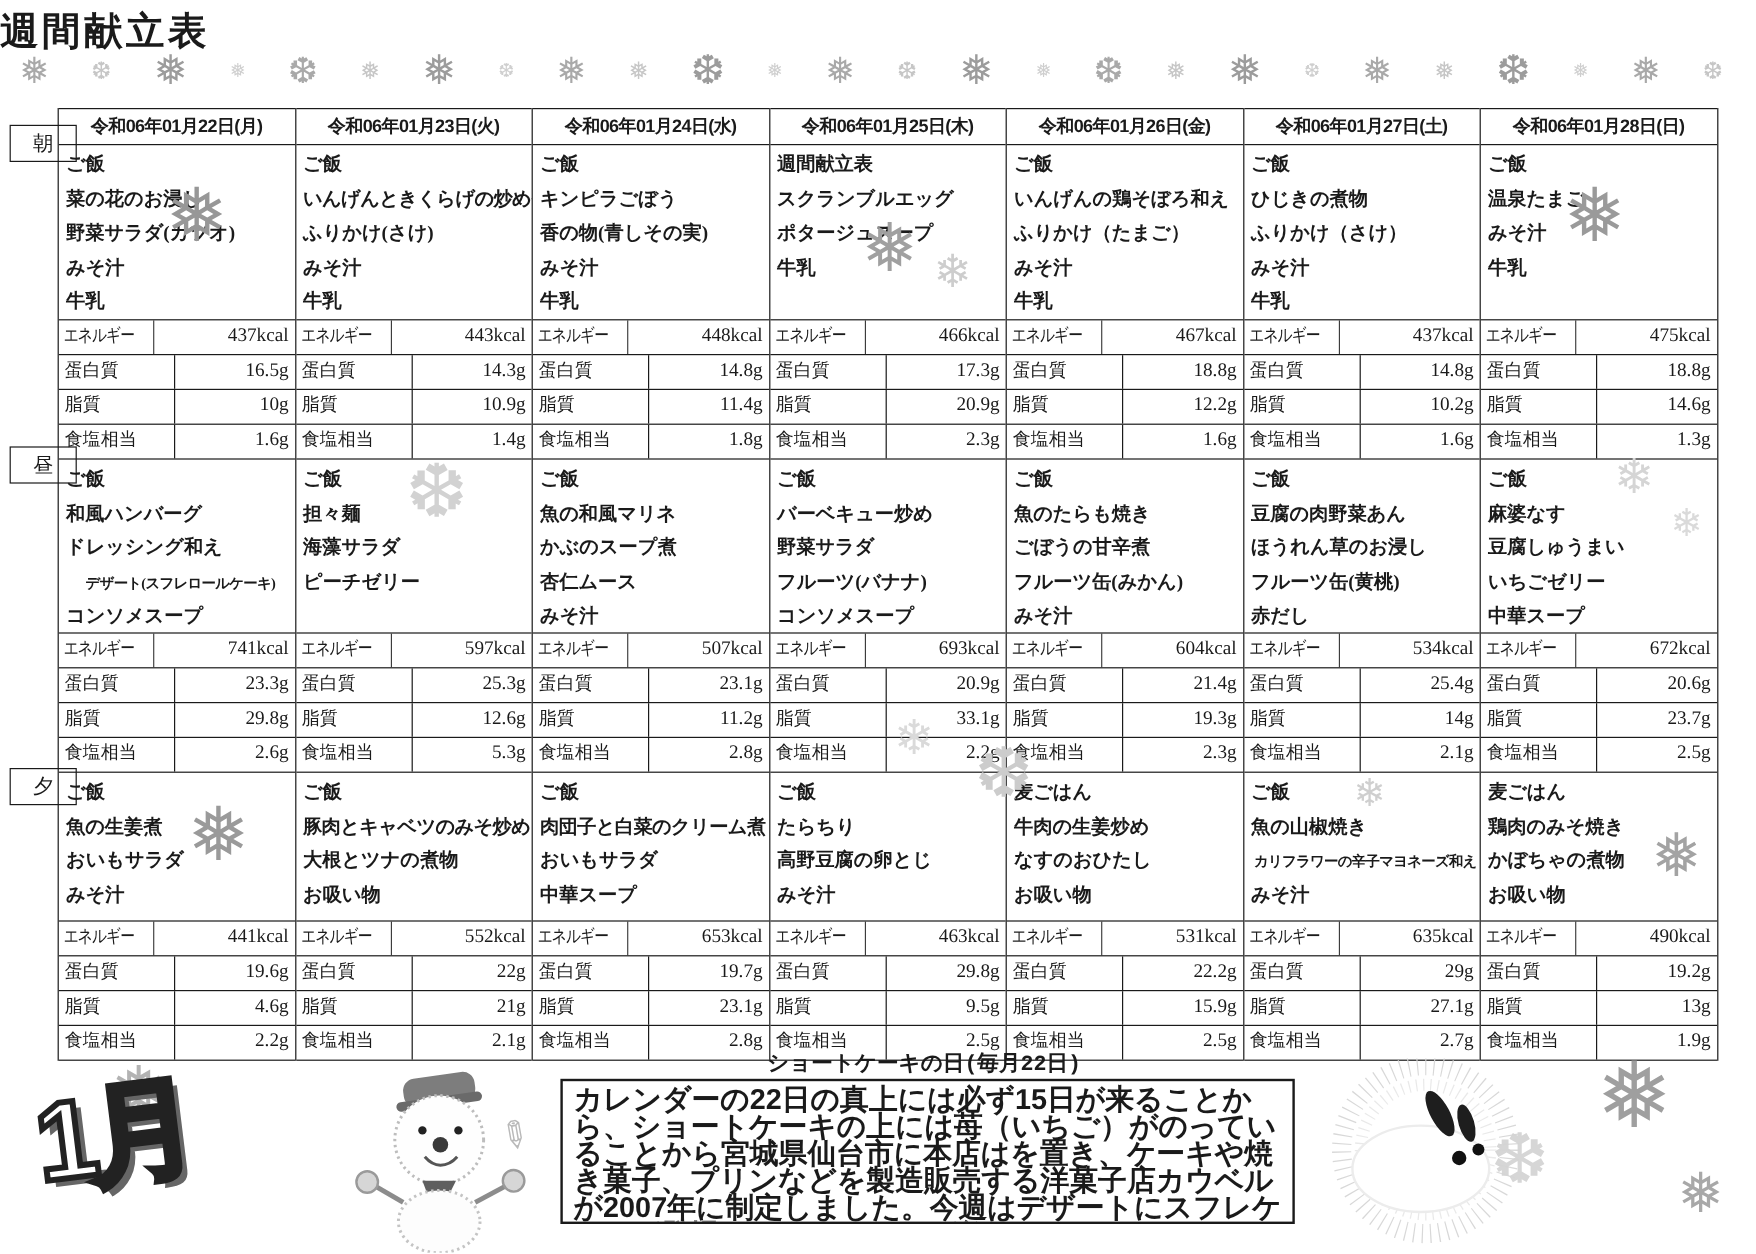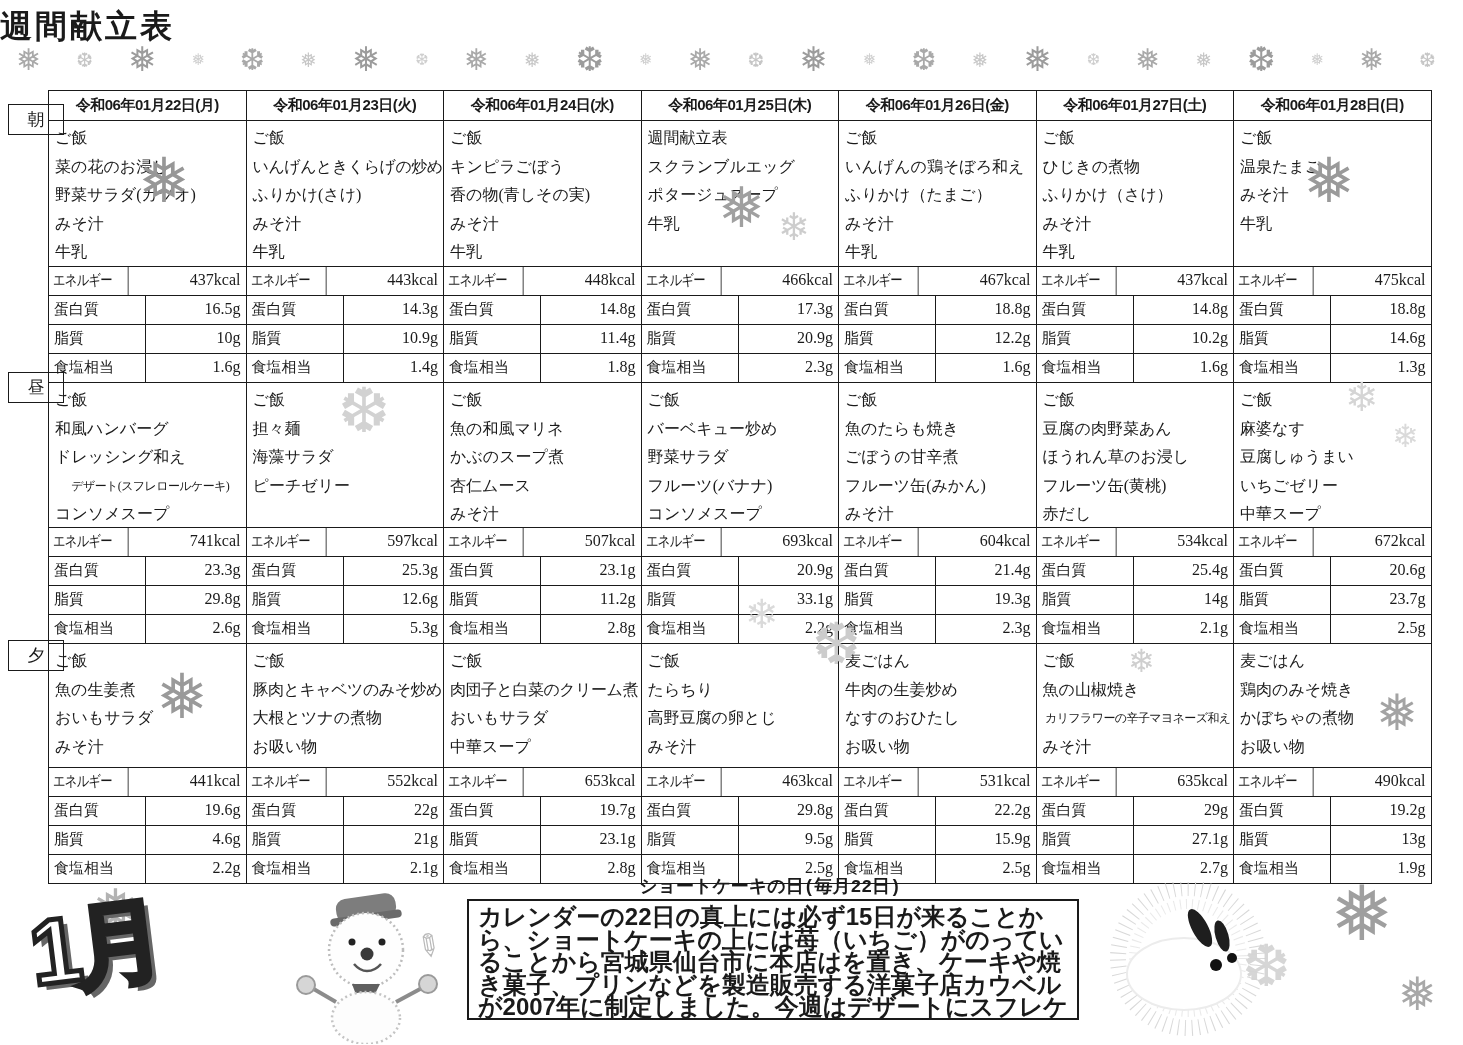--- a/index.html
+++ b/index.html
@@ -36,21 +36,21 @@
   }
   .day-col { width: 197.5px; border-left: 1.5px solid #1a1a1a; background: transparent; }
   .day-header {
     height: 31px;
     border-top: 1.5px solid #1a1a1a; border-bottom: 1.5px solid #1a1a1a;
     display: flex; align-items: center; justify-content: center;
     font-family: "Liberation Sans", sans-serif;
     font-weight: bold; font-size: 15px; letter-spacing: -0.5px;
     white-space: nowrap;
   }
-  .menu-box { padding: 3px 0 0 6px; border-bottom: 1.5px solid #1a1a1a; overflow: hidden; }
+  .menu-box { padding: 3px 0 0 6px; border-bottom: 1.5px solid #1a1a1a; overflow: hidden; font-weight: bold; }
   .menu-box.breakfast { height: 146px; }
   .menu-box.lunch     { height: 145px; }
   .menu-box.dinner    { height: 124px; }
   .menu-line { font-size: 16px; line-height: 28.5px; white-space: nowrap; }
   .menu-line.s1 { font-size: 16px; letter-spacing: -0.5px; }
   .menu-line.s2 { font-size: 12px; letter-spacing: -0.6px; text-align: center; }
   .nut-row { display: flex; height: 29px; border-bottom: 1.5px solid #1a1a1a; }
   .nut-label {
     width: 97px; border-right: 1.5px solid #1a1a1a;
     padding-left: 5px; font-size: 15px; line-height: 26px; white-space: nowrap;

